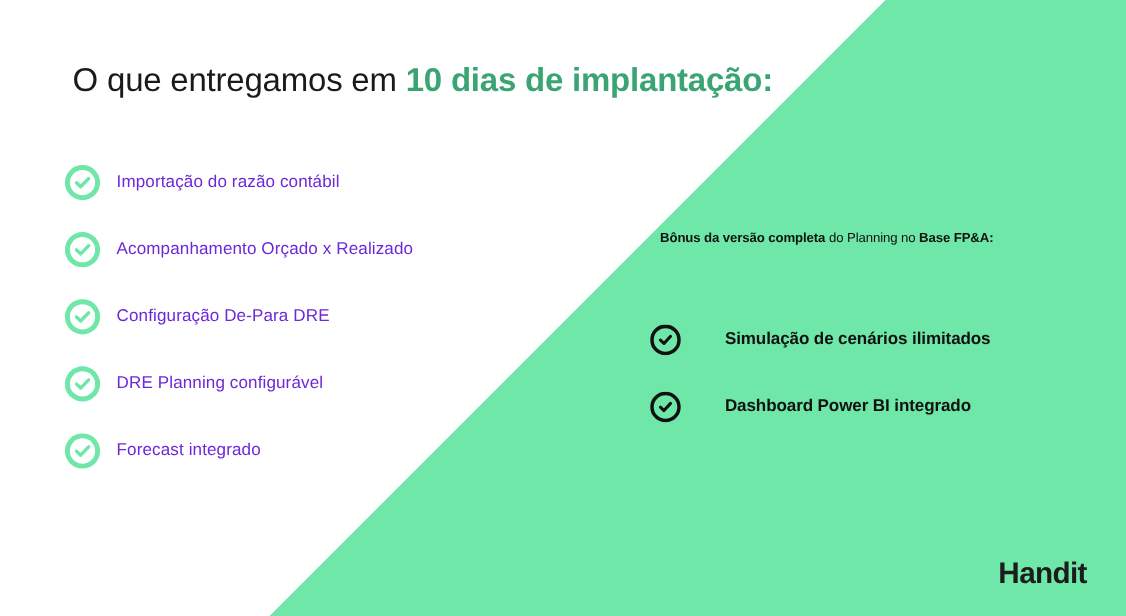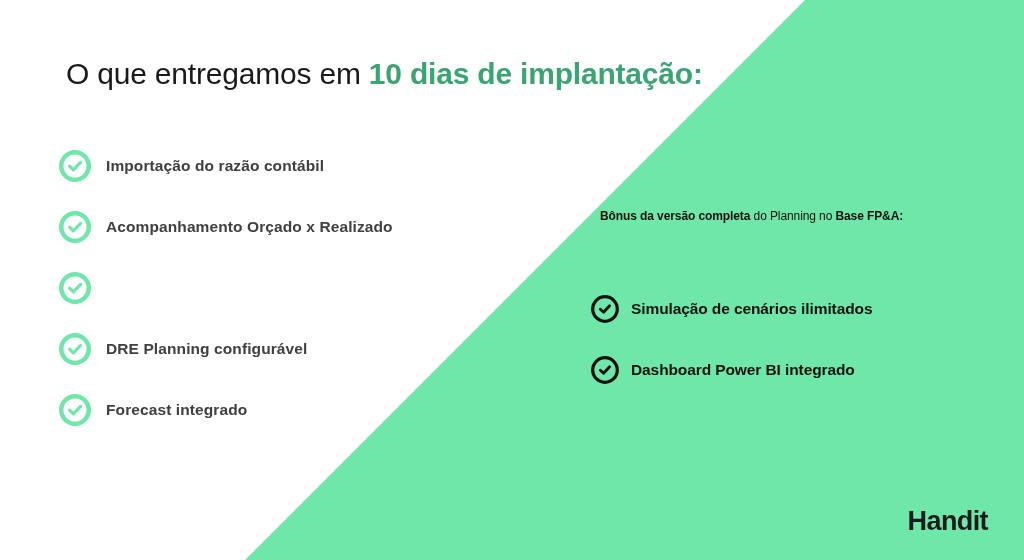--- a/index.html
+++ b/index.html
@@ -69,22 +69,22 @@
     flex: 0 0 auto;
     width: 34px;
     height: 34px;
     position: relative;
   }
   .check-light svg { display: block; width: 34px; height: 34px; }
 
   .left-item-label {
     margin-left: 14px;
     font-size: 15.5px;
-    color: #404040;
-    font-weight: 700;
+    color: #6d28d9;
+    font-weight: 400;
     letter-spacing: 0.1px;
     white-space: nowrap;
   }
 
   
   .bonus-heading {
     position: absolute;
     left: 600px;
     top: 203px;
     z-index: 3;
@@ -103,20 +103,21 @@
     left: 591px;
     top: 295px;
     z-index: 3;
     width: 400px;
   }
   .right-item {
     display: flex;
     align-items: center;
     height: 28px;
     margin-bottom: 33px;
+    gap: 28px;
   }
   .right-item:last-child { margin-bottom: 0; }
 
   .check-dark {
     flex: 0 0 auto;
     width: 28px;
     height: 28px;
   }
   .check-dark svg { display: block; width: 28px; height: 28px; }
 
@@ -178,20 +179,21 @@
     </div>
 
     <div class="left-item">
       <span class="check-light">
         <svg viewBox="0 0 34 34" xmlns="http://www.w3.org/2000/svg">
           <circle cx="17" cy="17" r="16" fill="#6ee7a8"></circle>
           <circle cx="17" cy="17" r="11.5" fill="#ffffff"></circle>
           <path d="M11.6 17.2 L15.3 20.8 L22.6 13.3" fill="none" stroke="#6ee7a8" stroke-width="3.1" stroke-linecap="round" stroke-linejoin="round"></path>
         </svg>
       </span>
+      <span class="left-item-label">Configuração De-Para DRE</span>
     </div>
 
     <div class="left-item">
       <span class="check-light">
         <svg viewBox="0 0 34 34" xmlns="http://www.w3.org/2000/svg">
           <circle cx="17" cy="17" r="16" fill="#6ee7a8"></circle>
           <circle cx="17" cy="17" r="11.5" fill="#ffffff"></circle>
           <path d="M11.6 17.2 L15.3 20.8 L22.6 13.3" fill="none" stroke="#6ee7a8" stroke-width="3.1" stroke-linecap="round" stroke-linejoin="round"></path>
         </svg>
       </span>

